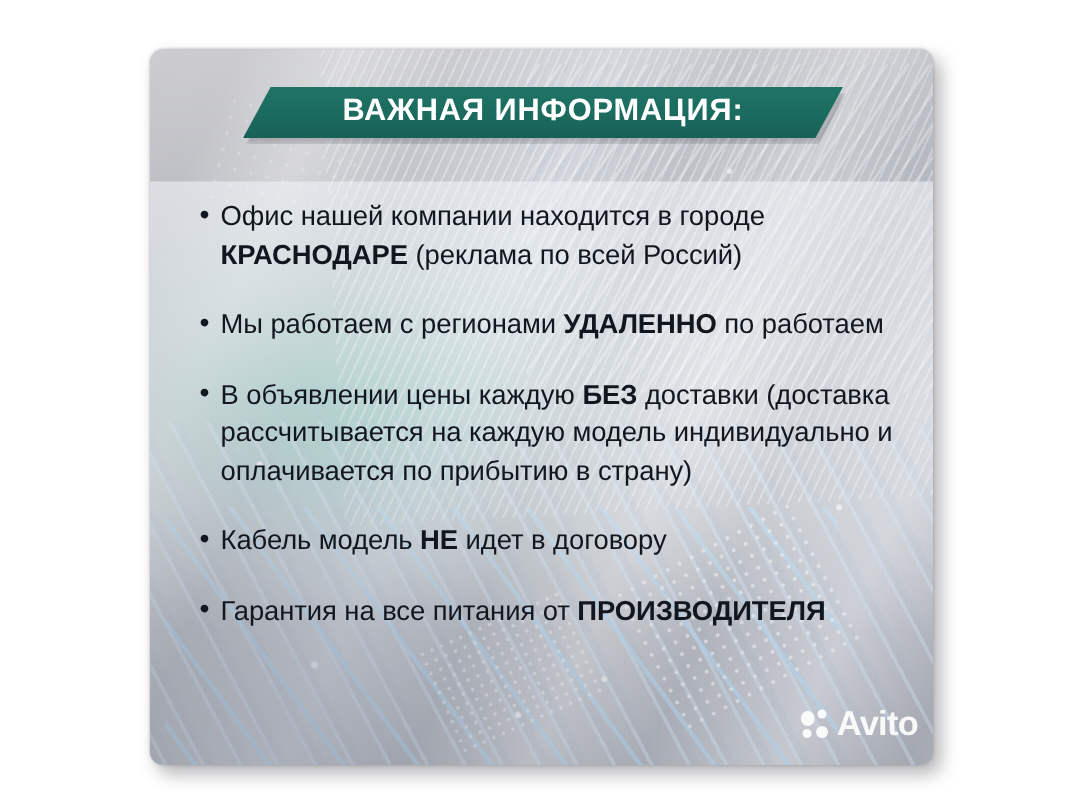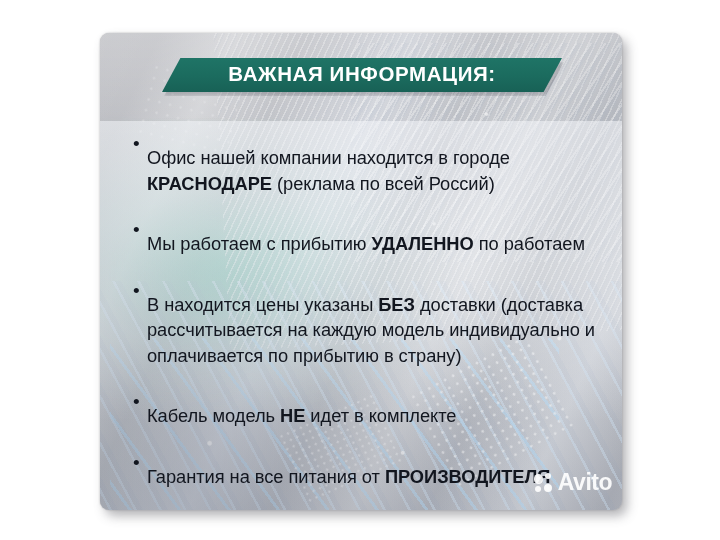--- a/index.html
+++ b/index.html
@@ -306,21 +306,20 @@
     text-align: left;
     padding-left: 3px;
   }
 
   .bullet-text {
     flex: 1 1 auto;
     color: #12161f;
     font-size: 18.3px;
     line-height: 25.5px;
     letter-spacing: -0.05px;
-    margin-top: 14px;
   }
 
   .bullet-text b { font-weight: bold; }
 
   
   .avito {
     position: absolute;
     right: 10px;
     bottom: 16px;
     display: flex;
@@ -385,29 +384,29 @@
       </div>
     </div>
 
     <div class="list" id="bullet-list">
         <div class="bullet-row">
           <span class="bullet-dot">•</span>
           <span class="bullet-text"><span>Офис нашей компании находится в городе </span><b>КРАСНОДАРЕ</b><span> (реклама по всей Россий)</span></span>
         </div>
         <div class="bullet-row">
           <span class="bullet-dot">•</span>
-          <span class="bullet-text"><span>Мы работаем с прибытию </span><b>УДАЛЕННО</b><span> по работаем</span></span>
+          <span class="bullet-text"><span>Мы работаем с регионами </span><b>УДАЛЕННО</b><span> по работаем</span></span>
         </div>
         <div class="bullet-row">
           <span class="bullet-dot">•</span>
-          <span class="bullet-text"><span>В находится цены указаны </span><b>БЕЗ</b><span> доставки (доставка рассчитывается на каждую модель индивидуально и оплачивается по прибытию в страну)</span></span>
+          <span class="bullet-text"><span>В объявлении цены каждую </span><b>БЕЗ</b><span> доставки (доставка рассчитывается на каждую модель индивидуально и оплачивается по прибытию в страну)</span></span>
         </div>
         <div class="bullet-row">
           <span class="bullet-dot">•</span>
-          <span class="bullet-text"><span>Кабель модель </span><b>НЕ</b><span> идет в комплекте</span></span>
+          <span class="bullet-text"><span>Кабель модель </span><b>НЕ</b><span> идет в договору</span></span>
         </div>
         <div class="bullet-row">
           <span class="bullet-dot">•</span>
           <span class="bullet-text"><span>Гарантия на все питания от </span><b>ПРОИЗВОДИТЕЛЯ</b></span>
         </div>
       </div>
 
     <div class="avito">
       <span class="avito-mark">
         <i class="d1"></i>

